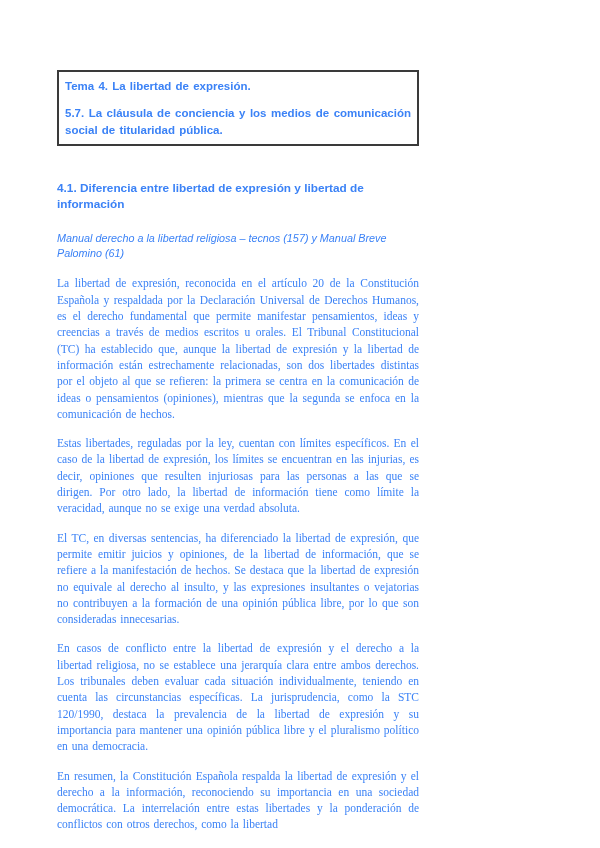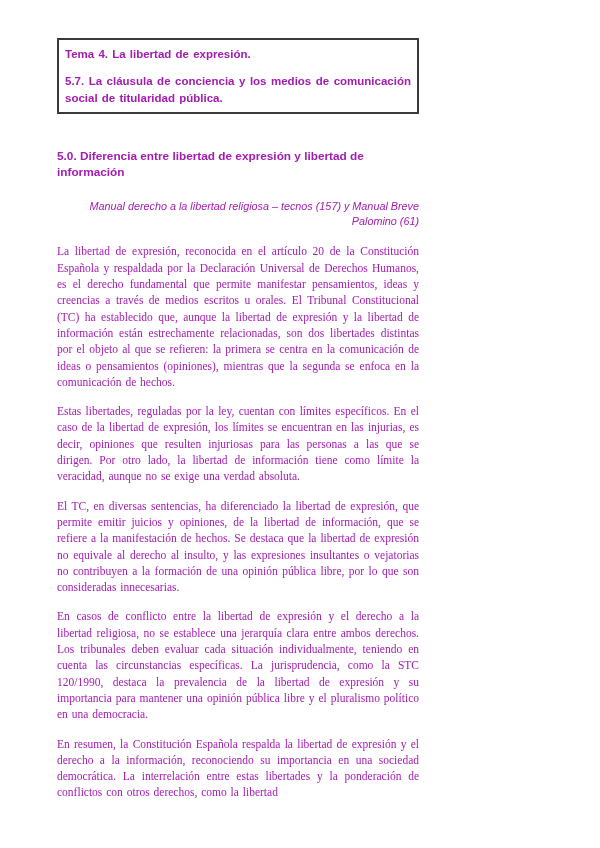--- a/index.html
+++ b/index.html
@@ -6,23 +6,23 @@
     margin: 0;
     padding: 0;
     background: #ffffff;
   }
   .page {
     position: relative;
     width: 476px;
     height: 848px;
     background: #ffffff;
     box-sizing: border-box;
-    padding: 38px 57px 0 57px;
+    padding: 70px 57px 0 57px;
     font-family: "Liberation Sans", "DejaVu Sans", sans-serif;
-    color: #a21caf;
+    color: #3b82f6;
     overflow: hidden;
   }
   .topic-box {
     border: 2px solid #3a3a3a;
     box-sizing: border-box;
     padding: 6px 6px 6px 6px;
     margin: 0 0 34px 0;
   }
   .box-title,
   .box-item {
@@ -41,21 +41,21 @@
     font-weight: bold;
     line-height: 16.3px;
     margin: 0 0 19px 0;
     text-align: left;
   }
   .source-note {
     font-size: 10.8px;
     font-style: italic;
     line-height: 15px;
     margin: 0 0 14px 0;
-    text-align: right;
+    text-align: left;
   }
   .body-para {
     font-size: 11.5px;
     line-height: 16.3px;
     text-align: justify;
     margin: 0 0 13px 0;
     word-spacing: 1px;
     font-family: Liberation Serif, serif;
   }
   .body-para:last-child {
@@ -65,21 +65,21 @@
 </head>
 <body>
 
 <div class="page">
 
   <div class="topic-box">
     <p class="box-title">Tema 4. La libertad de expresión.</p>
     <p class="box-item">5.7. La cláusula de conciencia y los medios de comunicación social de titularidad pública.</p>
   </div>
 
-  <h2 class="section-heading">5.0. Diferencia entre libertad de expresión y libertad de información</h2>
+  <h2 class="section-heading">4.1. Diferencia entre libertad de expresión y libertad de información</h2>
 
   <p class="source-note">Manual derecho a la libertad religiosa – tecnos (157) y Manual Breve Palomino (61)</p>
 
   <p class="body-para">La libertad de expresión, reconocida en el artículo 20 de la Constitución Española y respaldada por la Declaración Universal de Derechos Humanos, es el derecho fundamental que permite manifestar pensamientos, ideas y creencias a través de medios escritos u orales. El Tribunal Constitucional (TC) ha establecido que, aunque la libertad de expresión y la libertad de información están estrechamente relacionadas, son dos libertades distintas por el objeto al que se refieren: la primera se centra en la comunicación de ideas o pensamientos (opiniones), mientras que la segunda se enfoca en la comunicación de hechos.</p>
 
   <p class="body-para">Estas libertades, reguladas por la ley, cuentan con límites específicos. En el caso de la libertad de expresión, los límites se encuentran en las injurias, es decir, opiniones que resulten injuriosas para las personas a las que se dirigen. Por otro lado, la libertad de información tiene como límite la veracidad, aunque no se exige una verdad absoluta.</p>
 
   <p class="body-para">El TC, en diversas sentencias, ha diferenciado la libertad de expresión, que permite emitir juicios y opiniones, de la libertad de información, que se refiere a la manifestación de hechos. Se destaca que la libertad de expresión no equivale al derecho al insulto, y las expresiones insultantes o vejatorias no contribuyen a la formación de una opinión pública libre, por lo que son consideradas innecesarias.</p>
 
   <p class="body-para">En casos de conflicto entre la libertad de expresión y el derecho a la libertad religiosa, no se establece una jerarquía clara entre ambos derechos. Los tribunales deben evaluar cada situación individualmente, teniendo en cuenta las circunstancias específicas. La jurisprudencia, como la STC 120/1990, destaca la prevalencia de la libertad de expresión y su importancia para mantener una opinión pública libre y el pluralismo político en una democracia.</p>

